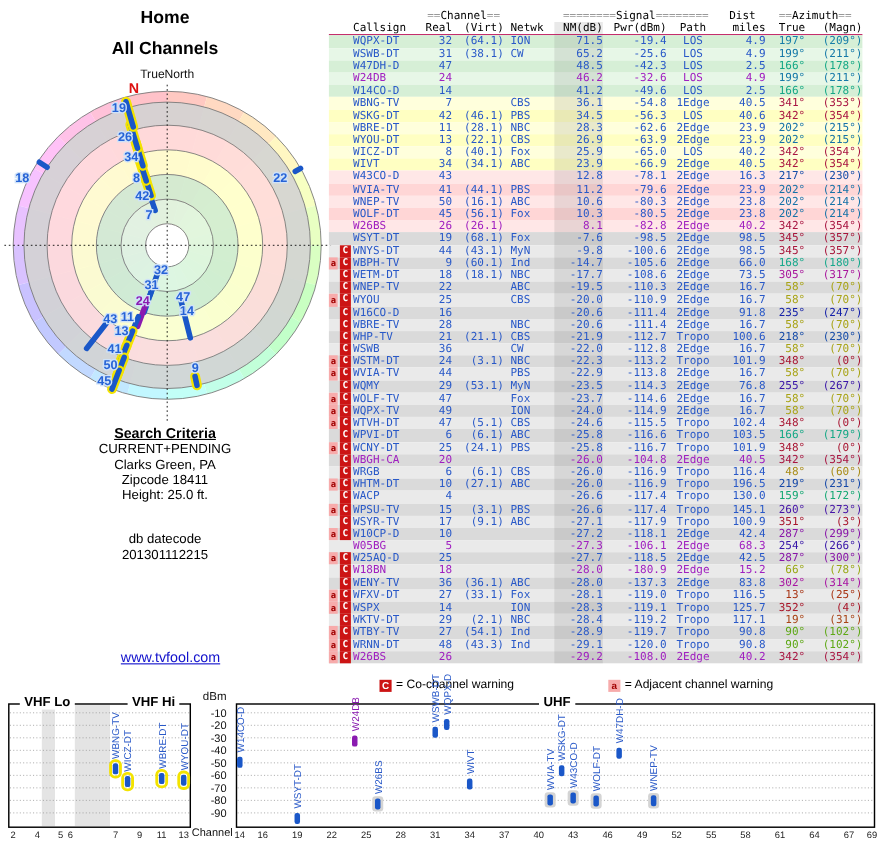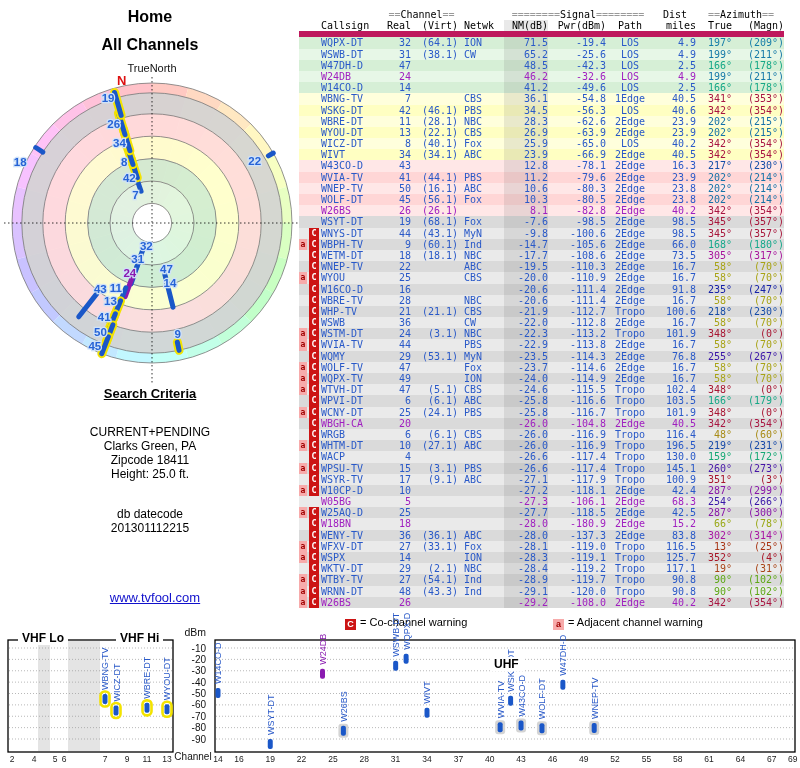--- a/index.html
+++ b/index.html
@@ -4,34 +4,34 @@
 <style>
   html,body{margin:0;padding:0;background:#fff;}
   body{width:800px;height:768px;position:relative;overflow:hidden;
        font-family:"Liberation Sans",sans-serif;}
   .abs{position:absolute;}
   
   #map-title{left:0;top:8px;width:300px;text-align:center;font-weight:bold;font-size:16px;color:#000;}
   #map-subtitle{left:0;top:36px;width:300px;text-align:center;font-weight:bold;font-size:16px;color:#000;}
   #truenorth{left:92px;top:62px;width:120px;text-align:center;font-size:11px;color:#111;}
   #search{left:25px;top:386px;width:250px;text-align:center;color:#000;}
-  #search .sc-title{font-weight:bold;font-size:13px;text-decoration:underline;margin-bottom:24px;}
+  #search .sc-title{font-weight:bold;font-size:13px;text-decoration:underline;margin-bottom:0;}
   #search .sc-line{font-size:12px;line-height:14px;}
   #search .sc-db{margin-top:26px;font-size:12px;line-height:14px;}
   #tvfool-link{left:95px;top:590px;width:120px;text-align:center;font-size:13px;color:#1111cc;
                text-decoration:underline;cursor:pointer;}
   
   #sigtable{left:299px;top:9px;font-family:"DejaVu Sans Mono","Liberation Mono",monospace;
             font-size:10px;color:#2959c8;}
   .trow{display:grid;grid-template-columns:8px 10px 62px 26px 45px 42px 44px 56px 44px 42px 34px 50px;
         column-gap:2px;height:11.2px;line-height:11.3px;white-space:nowrap;}
   .trow span{overflow:hidden;}
   .hdr{color:#000;}
   .hdr .trow{height:11.2px;}
-  #thead{border-bottom:6px solid #be185d;}
+  #thead{border-bottom:1px solid #be185d;}
   .r{text-align:right}.c{text-align:center}.l{text-align:left}
   .eq{color:#999;}
   .ma{background:#f7abab;color:#a00000;font-weight:bold;font-size:8px;text-align:center;line-height:11px;}
   .mc{background:#cc1414;color:#fff;font-weight:bold;font-size:8.5px;text-align:center;line-height:11px;}
   .nmb{background:rgba(110,110,110,0.15);}
   .purple{color:#a020c0;}
   .bgreen0{background:#d6efd6}.bgreen1{background:#e7f7e7}
   .byellow0{background:#ffffc2}.byellow1{background:#ffffdc}
   .bpink0{background:#ffd6d6}.bpink1{background:#ffe7e7}
   .bgray0{background:#dadada}.bgray1{background:#eaeaea}
@@ -1011,13 +1011,13 @@
     <text x="545.45" y="106.19375" transform="rotate(-90 545.45 106.19375)" text-anchor="start" font-size="9" fill="#2959c8" font-family="Liberation Sans,sans-serif">WOLF-DT</text>
     <rect x="560.3499999999999" y="66.74125" width="5" height="10" rx="2" fill="#1a57c8"></rect>
     <text x="566.3499999999999" y="62.741249999999994" transform="rotate(-90 566.3499999999999 62.741249999999994)" text-anchor="start" font-size="9" fill="#2959c8" font-family="Liberation Sans,sans-serif">W47DH-D</text>
     <rect x="589.2" y="107.96624999999999" width="10" height="14" rx="3" fill="#d4d4d4"></rect>
     <rect x="591.7" y="109.96624999999999" width="5" height="10" rx="2" fill="#1a57c8"></rect>
     <text x="597.7" y="105.96624999999999" transform="rotate(-90 597.7 105.96624999999999)" text-anchor="start" font-size="9" fill="#2959c8" font-family="Liberation Sans,sans-serif">WNEP-TV</text>
   </svg>
 
 <div class="panel-title" style="left:18px;top:631px;">VHF Lo</div>
 <div class="panel-title" style="left:116px;top:631px;">VHF Hi</div>
-<div class="panel-title" style="left:490px;top:657px;">UHF</div>
+<div class="panel-title" style="left:490px;top:631px;">UHF</div>
 
 </body></html>

